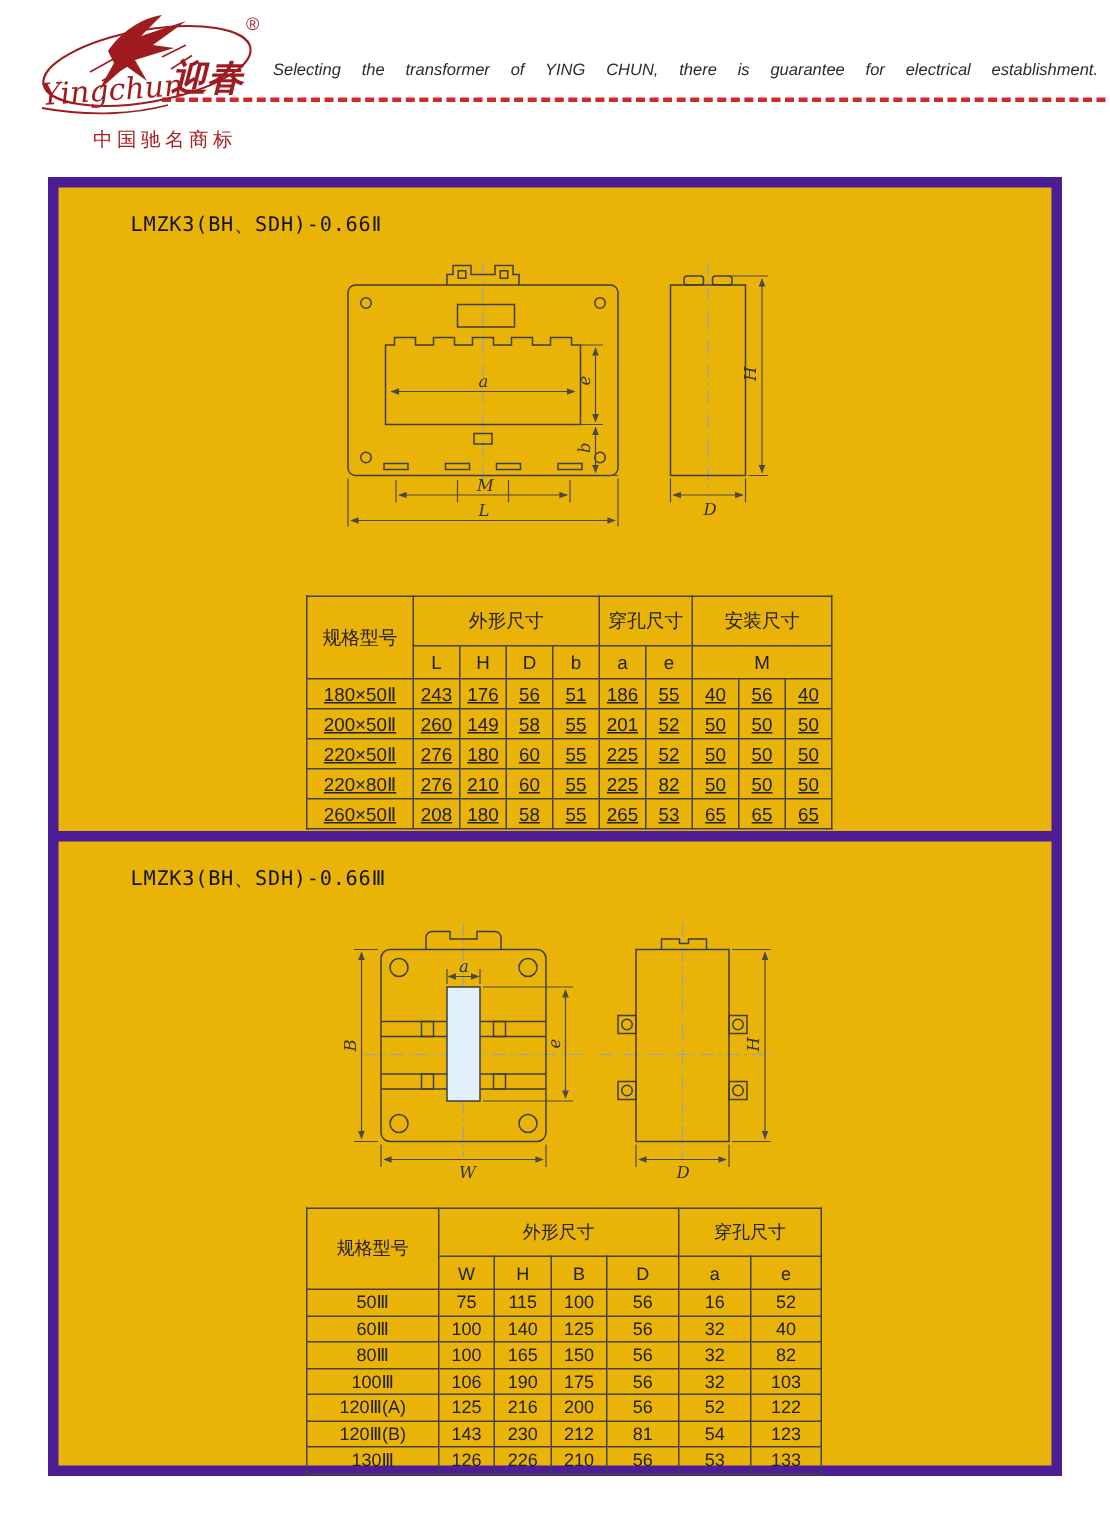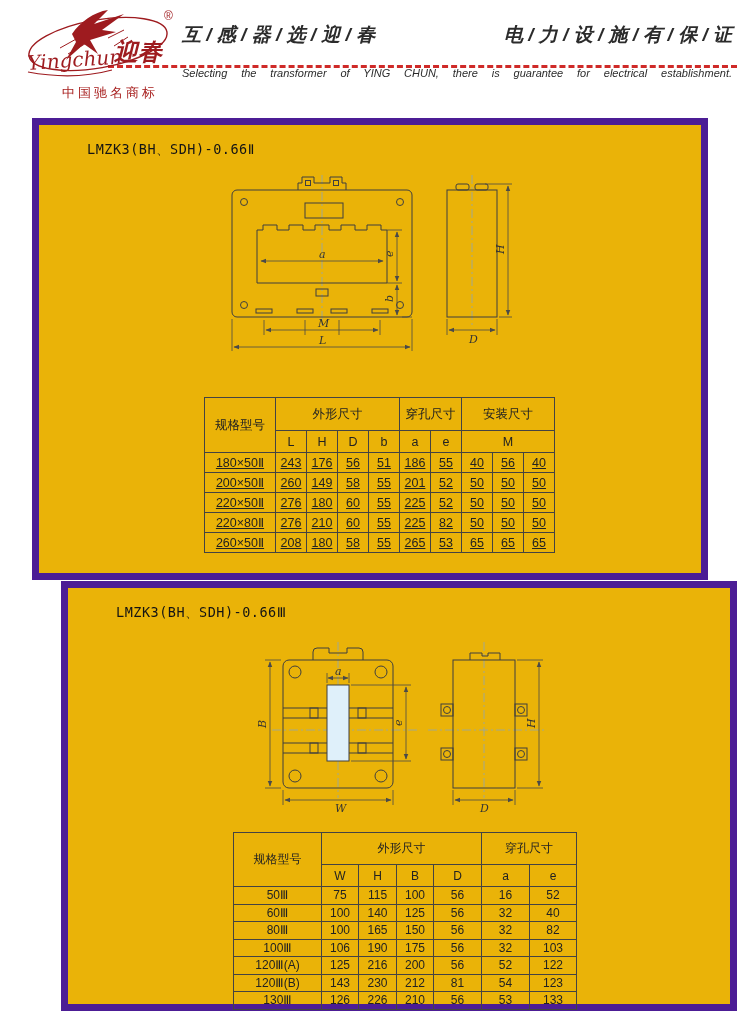--- a/index.html
+++ b/index.html
@@ -17,21 +17,21 @@
   .slogan-cn .gap { width:34px; }
   .slogan-en { margin-top:19px; font-size:11px; font-style:italic; color:#2b2b2b;
     text-align:justify; text-align-last:justify; }
   .dash-line { position:absolute; left:108px; top:65px; width:629px; height:0;
     border-top:3px dashed #cf2a28; }
 
   
   .panel { position:absolute; left:32px; width:676px; background:#eab308;
     border:7px solid #4c1d95; }
   #panel1 { top:118px; height:462px; }
-  #panel2 { top:581px; height:430px;margin-left:29px; }
+  #panel2 { top:554px; height:430px; }
   .panel-title { position:absolute; left:48px; top:16px; font-family:"DejaVu Sans Mono", monospace;
     font-size:13.5px; color:#141414; letter-spacing:0.5px; }
 
   
   .drawing { position:absolute; }
   #drawing1 { left:180px; top:48px; }
   #drawing2 { left:190px; top:54px; }
   .drawing svg { display:block; }
   .ln   { stroke:#3f3f3f; stroke-width:1; fill:none; }
   .lnf  { stroke:#3f3f3f; stroke-width:1; fill:#dff0fa; }
@@ -69,25 +69,20 @@
       </g>
       <text x="8" y="66" font-family="DejaVu Serif, serif" font-style="italic" font-size="20" fill="#9e1b1f" transform="rotate(-4 8 66)">Yingchun</text>
       <text x="94" y="56" font-size="24" font-weight="bold" font-style="italic" fill="#9e1b1f">迎春</text>
       <text x="144" y="16" font-size="12" fill="#9e1b1f">®</text>
       <path d="M8,68 C40,74 70,72 92,66" fill="none" stroke="#9e1b1f" stroke-width="1.2"></path>
     </svg>
   </div>
   <div class="famous-mark">中国驰名商标</div>
 
   <div class="slogan">
-    <div class="slogan-cn">
-      <span>互 / 感 / 器 / 选 / 迎 / 春</span>
-      <span class="gap"></span>
-      <span>电 / 力 / 设 / 施 / 有 / 保 / 证</span>
-    </div>
     <div class="slogan-en">Selecting the transformer of YING CHUN, there is guarantee for electrical establishment.</div>
   </div>
 </div>
 
 <div class="panel" id="panel1">
   <div class="panel-title">LMZK3(BH、SDH)-0.66Ⅱ</div>
 
   <div class="drawing" id="drawing1">
     <svg width="300" height="185" viewBox="0 0 300 185">
       <defs>

